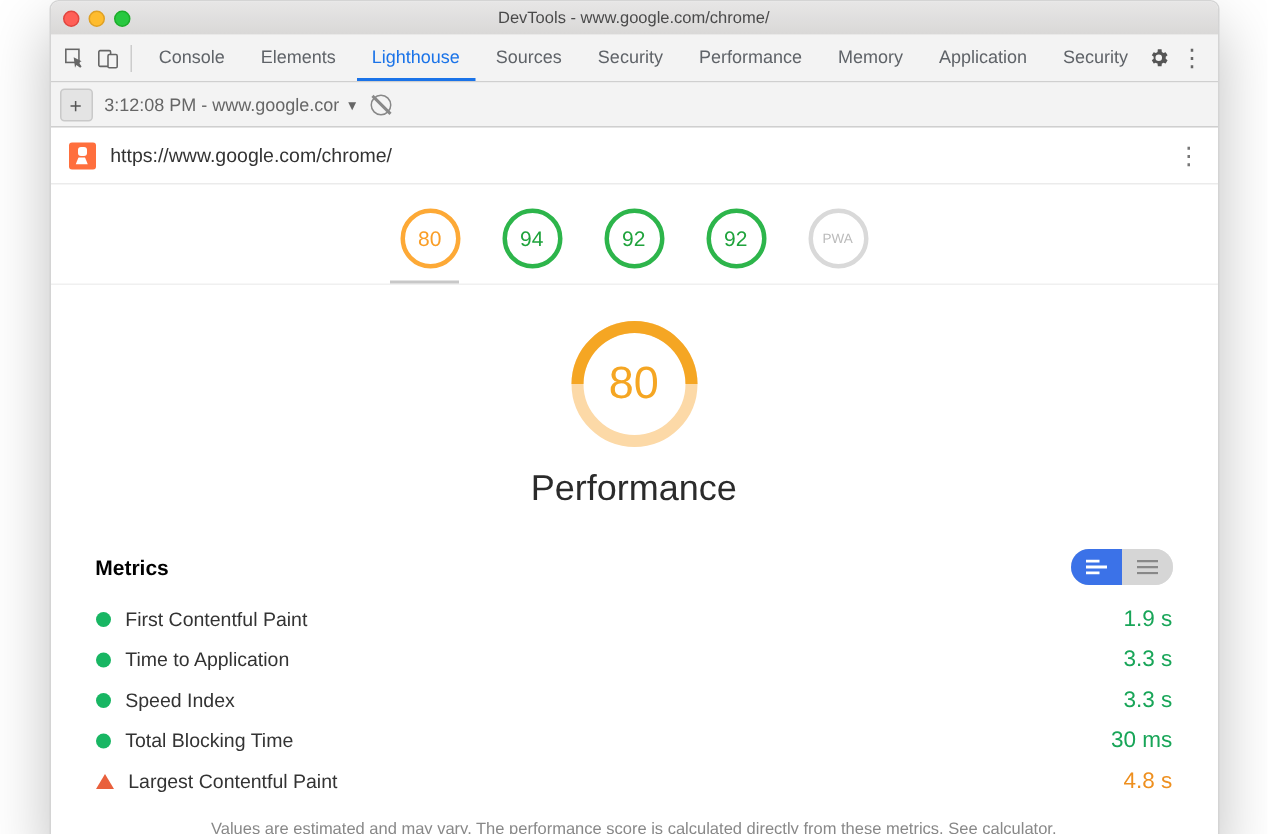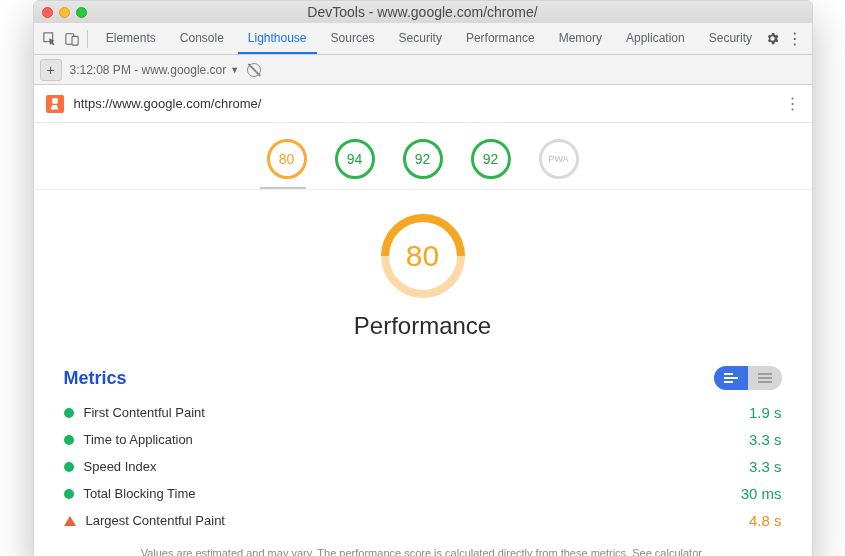--- a/index.html
+++ b/index.html
@@ -27,21 +27,21 @@
     padding: 0 8px;
     position: relative;
   }
   .traffic { display: flex; gap: 6px; }
   .traffic span { width: 11px; height: 11px; border-radius: 50%; display: block; }
   .tr-close { background:#ff5f57;border:1px solid #e14640;}
   .tr-min   { background:#febc2e;border:1px solid #e0a124;}
   .tr-max   { background:#28c840;border:1px solid #1dad2b;}
   .titlebar .title {
     position:absolute; left:0; right:0; text-align:center;
-    font-size:14px; color:#4a4a4a;
+    font-size:11px; color:#4a4a4a;
   }
   
   .toolbar {
     height: 32px;
     display:flex; align-items:center;
     background:#f3f3f3;
     border-bottom:1px solid #cfcfcf;
     font-size:12px; color:#555;
     padding:0 6px;
   }
@@ -119,21 +119,21 @@
     content:"";position:absolute;inset:-8px;border-radius:50%;
     border:8px solid transparent;border-top-color:#f5a623;border-right-color:#f5a623;
     transform:rotate(-45deg);
   }
   .bigtitle{font-size:24px;color:#2b2b2b;margin-top:14px;}
   
   .metrics{
     padding:16px 30px 6px;
   }
   .metrics-head{display:flex;align-items:center;margin-bottom:14px;}
-  .metrics-head h3{font-size:18px;color:#1d4ed8;font-weight:600;}
+  .metrics-head h3{font-size:14px;color:#000000;font-weight:600;}
   .viewtoggle{
     margin-left:auto;display:flex;background:#e1e1e1;border-radius:16px;overflow:hidden;
   }
   .viewtoggle span{
     width:34px;height:24px;display:flex;align-items:center;justify-content:center;
     color:#fff;
   }
   .viewtoggle .vt-left{background:#3b72e8;}
   .viewtoggle .vt-right{background:#d6d6d6;color:#888;}
   .metric-grid{
@@ -179,22 +179,22 @@
         </svg>
     </div>
     <div class="ico-btn">
       <svg viewBox="0 0 16 16" width="14" height="14">
           <rect x="1" y="2" width="9" height="12" rx="1" fill="none" stroke="#666" stroke-width="1.2"></rect>
           <rect x="8" y="5" width="7" height="10" rx="1" fill="#f3f3f3" stroke="#666" stroke-width="1.2"></rect>
         </svg>
     </div>
     <div style="width:1px;height:18px;background:#ccc;margin:0 4px"></div>
     <div class="tabs">
+      <div class="tab">Console</div>
       <div class="tab">Elements</div>
-      <div class="tab">Console</div>
       <div class="tab active">Lighthouse</div>
       <div class="tab">Sources</div>
       <div class="tab">Security</div>
       <div class="tab">Performance</div>
       <div class="tab">Memory</div>
       <div class="tab">Application</div>
       <div class="tab">Security</div>
     </div>
     <div class="toolbar-spacer"></div>
     <div class="ico-btn gear-icon">

